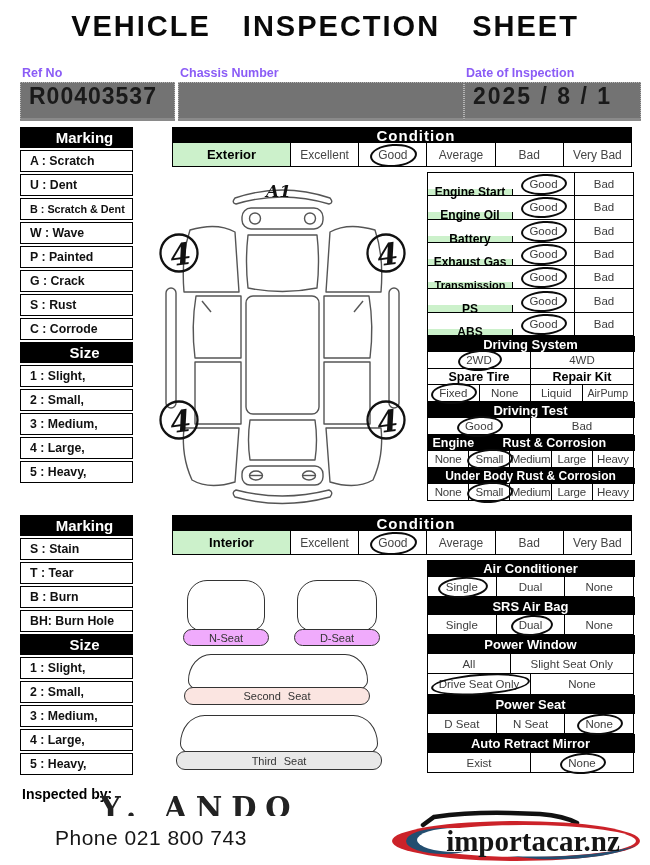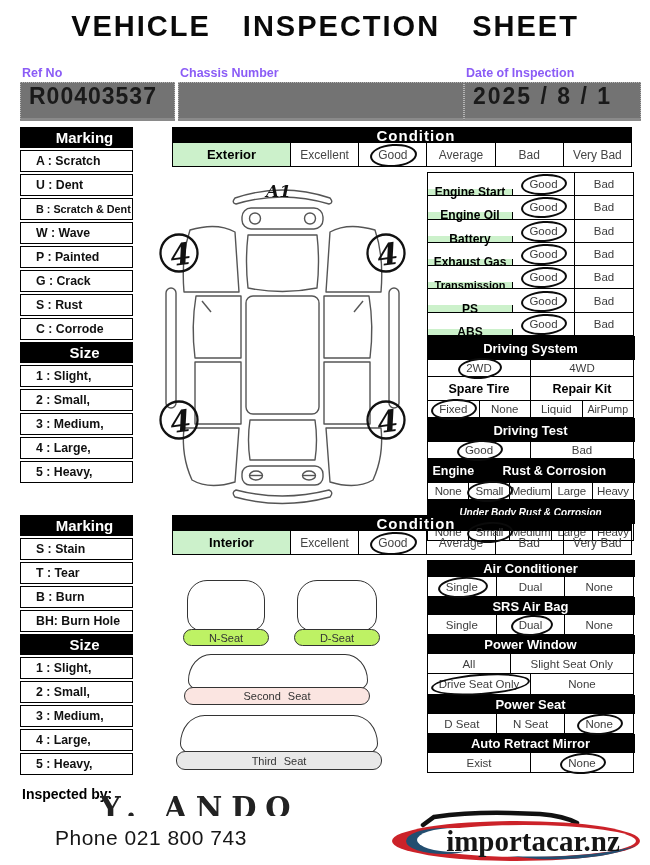--- a/index.html
+++ b/index.html
@@ -12,21 +12,21 @@
   .fld-label{font-size:12.5px;font-weight:bold;color:#8b5cf6;}
   .fld-box{border:1px dotted #b5b5b5;border-bottom:3px solid #8a8a8a;background:#737373;
            display:flex;padding-left:8px;}
   .fld-val{font-size:23px;font-weight:bold;color:#1a1a1a;letter-spacing:1px;}
   
   .bar{background:#000;color:#fff;font-weight:bold;display:flex;align-items:center;justify-content:center;}
   
   .side{width:113px;}
   .side .bar{height:21px;font-size:15px;margin-bottom:2px;padding-left:16px;}
   .side .row{height:20px;border:1.5px solid #000;margin-bottom:2px;display:flex;align-items:center;
-             padding-left:15px;font-size:12.3px;font-weight:bold;background:#fff;white-space:nowrap;}
+             padding-left:9px;font-size:12.3px;font-weight:bold;background:#fff;white-space:nowrap;}
   
   .cond{width:460px;}
   .cond .bar{height:16px;font-size:15px;letter-spacing:1px;padding-left:28px;}
   .cond .opts{display:flex;height:24px;border-left:1.5px solid #000;}
   .cond .c{border-right:1.5px solid #000;border-bottom:1.5px solid #000;display:flex;align-items:center;
            justify-content:center;font-size:12px;color:#454545;}
   .cond .c.lbl{width:117px;background:#ccf1cb;font-weight:bold;color:#000;font-size:13px;}
   .cond .c.o{flex:1;}
   
   .rt{width:205px;border-left:1.5px solid #000;border-right:1.5px solid #000;}
@@ -34,37 +34,37 @@
   .rt .trow{display:flex;background:#fff;}
   .rt .c{border-right:1.5px solid #000;border-bottom:1.5px solid #000;display:flex;align-items:center;
          justify-content:center;font-size:11.5px;color:#3d3d3d;white-space:nowrap;}
   .rt .c:last-child{border-right:none;}
   .rt .c.glbl{background:#ccf1cb;font-weight:bold;color:#000;font-size:12px;border-left:none;margin-top:16px;}
   .rt .c.hdr{font-weight:bold;color:#000;font-size:12.5px;}
   .sys-row{height:23.3px;}
   .sys-row .c.glbl{width:84px;}
   .sys-row .c.good{width:61px;}
   .sys-row .c.bad{flex:1;}
-  .h16{height:24px;}.h17{height:17px;}.h18{height:18px;}.h19{height:19px;}
+  .h16{height:16px;}.h17{height:17px;}.h18{height:18px;}.h19{height:19px;}
   .h20{height:20px;}.h21{height:21px;}
   .half{width:50%;}
   .third{width:33.333%;}
   .quarter{width:25%;}
   .fifth{width:20%;font-size:10.4px;letter-spacing:-0.2px;}
   .w40{width:40%;}.w60{width:60%;}
   .rust-bar{justify-content:flex-start;}
   .rust-bar .l{padding-left:6px;font-size:12.5px;}
   .rust-bar .r{flex:1;text-align:center;font-size:12.5px;}
   
   .circ{position:relative;display:inline-block;z-index:3;}
   .circ::after{content:"";position:absolute;left:-8px;right:-10px;top:-4px;bottom:-5px;
                border:2.6px solid #0b0b0b;border-radius:50%;transform:rotate(-4deg);pointer-events:none;}
   
   .chair{position:absolute;border:1.6px solid #333;background:#fff;border-radius:20px 20px 14px 14px;}
-  .pill{position:absolute;border:1.4px solid #333;background:#bef264;border-radius:9px;display:flex;
+  .pill{position:absolute;border:1.4px solid #333;background:#f0abfc;border-radius:9px;display:flex;
         align-items:center;justify-content:center;font-size:11px;color:#333;word-spacing:4px;}
   .bench{position:absolute;border:1.6px solid #333;background:#fff;
          border-radius:26px 26px 16px 16px / 30px 30px 12px 12px;}
   
   .insp{font-size:14px;font-weight:bold;color:#000000;}
   .sigclip{overflow:hidden;height:25px;}
   .sig{font-family:"DejaVu Serif","Liberation Serif",serif;font-size:29px;font-weight:bold;
        letter-spacing:9px;color:#222;transform:rotate(-1deg);}
   .phone{font-size:21px;color:#161616;letter-spacing:0.5px;}
 </style>
@@ -262,21 +262,21 @@
     </div>
     <div class="trow h17">
       <div class="c fifth">None</div>
       <div class="c fifth">
           <span class="circ">Small</span>
         </div>
       <div class="c fifth">Medium</div>
       <div class="c fifth">Large</div>
       <div class="c fifth">Heavy</div>
     </div>
-    <div class="bar h16" style="font-size:10px;font-style:italic;">Under Body Rust &amp; Corrosion</div>
+    <div class="bar h16" style="font-size:12px;">Under Body Rust &amp; Corrosion</div>
     <div class="trow h17">
       <div class="c fifth">None</div>
       <div class="c fifth">
           <span class="circ">Small</span>
         </div>
       <div class="c fifth">Medium</div>
       <div class="c fifth">Large</div>
       <div class="c fifth">Heavy</div>
     </div>
   </div>

